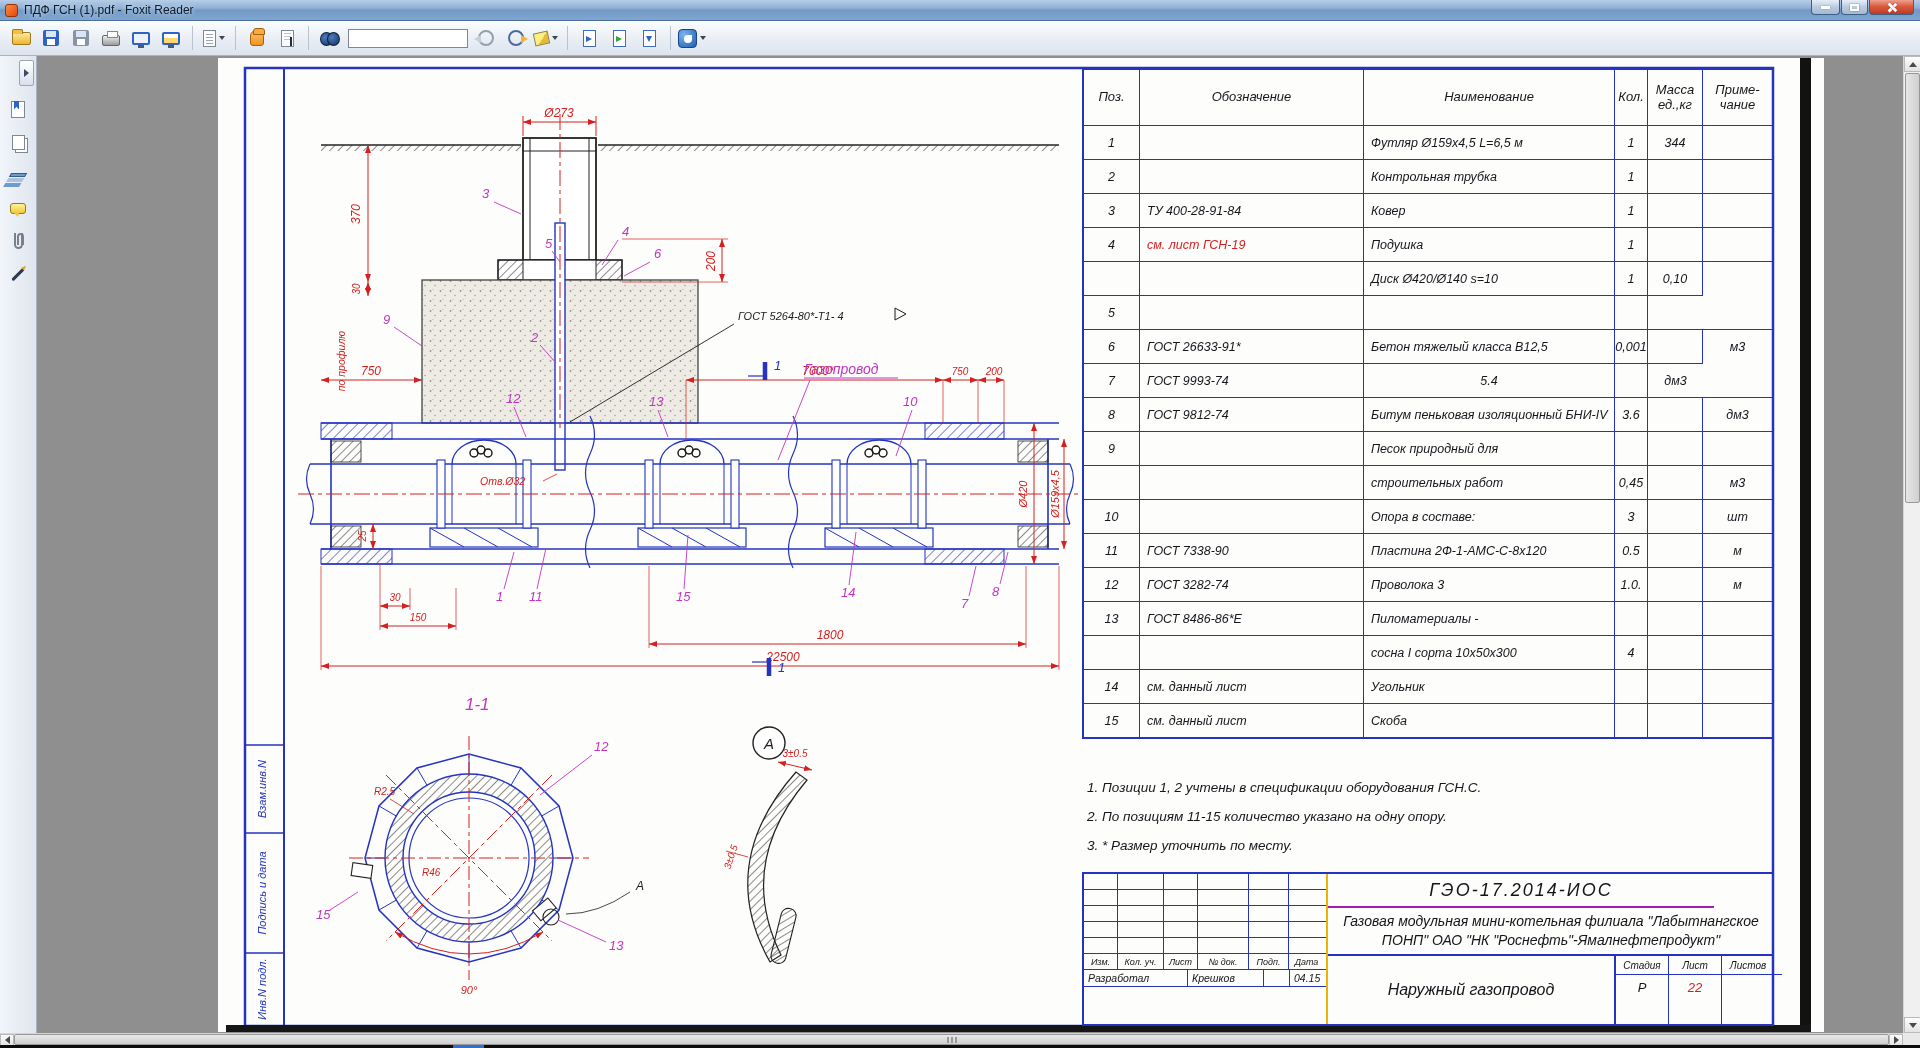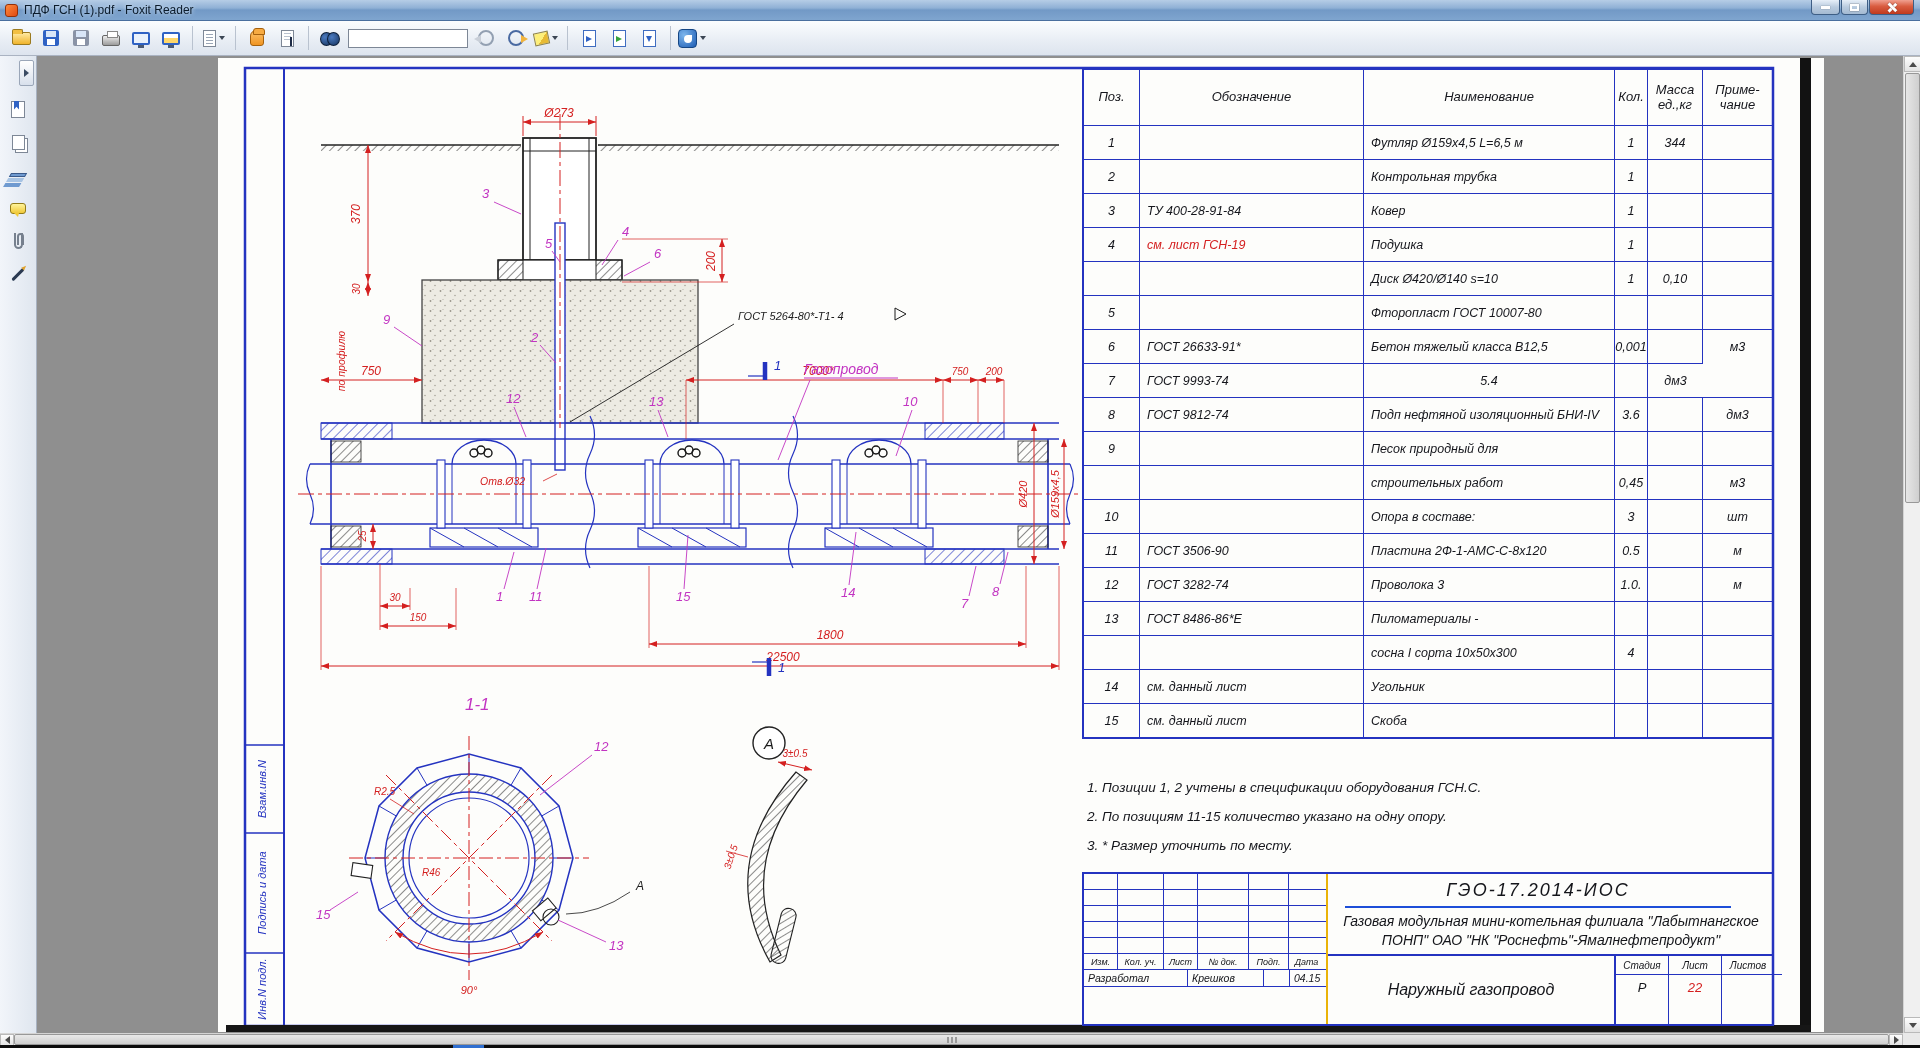--- a/index.html
+++ b/index.html
@@ -108,21 +108,21 @@
   .tblock{position:absolute;left:864px;top:814px;width:692px;height:154px;border:2px solid #2433c0;font-style:italic;color:#14151a}
   .tb-left{position:absolute;left:0;top:0;width:244px;height:150px;border-right:2px solid #eab308}
   .r6{display:grid;grid-template-columns:34px 46px 34px 51px 40px 35px;border-bottom:1px solid #2433c0}
   .r6>span{border-right:1px solid #2433c0;display:flex;align-items:center;justify-content:center;font-size:9px;overflow:hidden}
   .r6>span:last-child{border-right:none}
   .r6.thin{height:16px}.r6.hdr{height:16px}
   .r4{display:grid;grid-template-columns:104px 76px 26px 34px;height:17px;border-bottom:1px solid #2433c0}
   .r4>span{border-right:1px solid #2433c0;display:flex;align-items:center;padding-left:4px;font-size:10.5px;overflow:hidden;white-space:nowrap}
   .r4>span:last-child{border-right:none}
   .tb-fill{height:33px}
-  .tb-doc{position:absolute;left:261px;top:0;width:386px;height:34px;border-bottom:2px solid #1d4ed8;display:flex;align-items:center;justify-content:center;font-size:18px;letter-spacing:2px}
+  .tb-doc{position:absolute;left:244px;top:0;width:386px;height:34px;border-bottom:2px solid #a21caf;display:flex;align-items:center;justify-content:center;font-size:18px;letter-spacing:2px}
   .tb-org{position:absolute;left:244px;top:34px;width:446px;height:48px;border-bottom:2px solid #2433c0;display:flex;flex-direction:column;align-items:center;justify-content:center;font-size:14px;line-height:1.35;text-align:center}
   .tb-title{position:absolute;left:244px;top:82px;width:288px;height:68px;border-right:2px solid #2433c0;display:flex;align-items:center;justify-content:center;font-size:16px}
   .tb-stage{position:absolute;left:532px;top:82px;width:166px;height:68px}
   .st-h{display:grid;grid-template-columns:53px 53px 52px;height:19px;border-bottom:1px solid #2433c0}
   .st-h>span{border-right:1px solid #2433c0;display:flex;align-items:center;justify-content:center;font-size:10px}
   .st-h>span:last-child{border-right:none}
   .st-v{display:grid;grid-template-columns:53px 53px 52px;height:49px}
   .st-v>span{border-right:1px solid #2433c0;display:flex;align-items:flex-start;justify-content:center;padding-top:5px;font-size:13px}
   .st-v>span:last-child{border-right:none}
 
@@ -575,21 +575,20 @@
             <div class="c c-des"></div>
             <div class="c c-name">Диск Ø420/Ø140 s=10</div>
             <div class="c">1</div>
             <div class="c">0,10</div>
             <div class="c"></div>
           </div>
 
           <div class="srow">
             <div class="c c-pos">5</div>
             <div class="c c-des"></div>
-            <div class="c c-name">Фторопласт ГОСТ 10007-80</div>
             <div class="c"></div>
             <div class="c"></div>
             <div class="c"></div>
           </div>
 
           <div class="srow">
             <div class="c c-pos">6</div>
             <div class="c c-des">ГОСТ 26633-91*</div>
             <div class="c c-name">Бетон тяжелый класса В12,5</div>
             <div class="c">0,001</div>
@@ -601,21 +600,21 @@
             <div class="c c-pos">7</div>
             <div class="c c-des">ГОСТ 9993-74</div>
             <div class="c">5.4</div>
             <div class="c"></div>
             <div class="c">дм3</div>
           </div>
 
           <div class="srow">
             <div class="c c-pos">8</div>
             <div class="c c-des">ГОСТ 9812-74</div>
-            <div class="c c-name">Подп нефтяной изоляционный БНИ-IV</div>
+            <div class="c c-name">Битум пеньковая изоляционный БНИ-IV</div>
             <div class="c">3.6</div>
             <div class="c"></div>
             <div class="c">дм3</div>
           </div>
 
           <div class="srow">
             <div class="c c-pos">9</div>
             <div class="c c-des"></div>
             <div class="c c-name">Песок природный для</div>
             <div class="c"></div>
@@ -636,21 +635,21 @@
             <div class="c c-pos">10</div>
             <div class="c c-des"></div>
             <div class="c c-name">Опора в составе:</div>
             <div class="c">3</div>
             <div class="c"></div>
             <div class="c">шт</div>
           </div>
 
           <div class="srow">
             <div class="c c-pos">11</div>
-            <div class="c c-des">ГОСТ 3506-90</div>
+            <div class="c c-des">ГОСТ 7338-90</div>
             <div class="c c-name">Пластина 2Ф-1-АМС-С-8х120</div>
             <div class="c">0.5</div>
             <div class="c"></div>
             <div class="c">м</div>
           </div>
 
           <div class="srow">
             <div class="c c-pos">12</div>
             <div class="c c-des">ГОСТ 3282-74</div>
             <div class="c c-name">Проволока 3</div>

